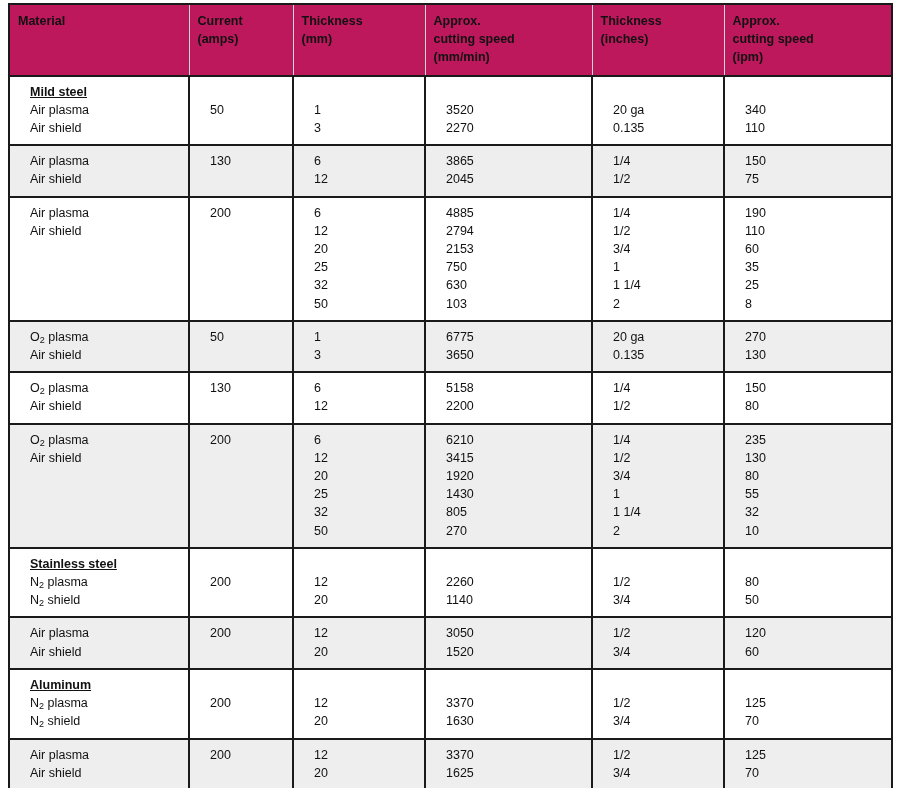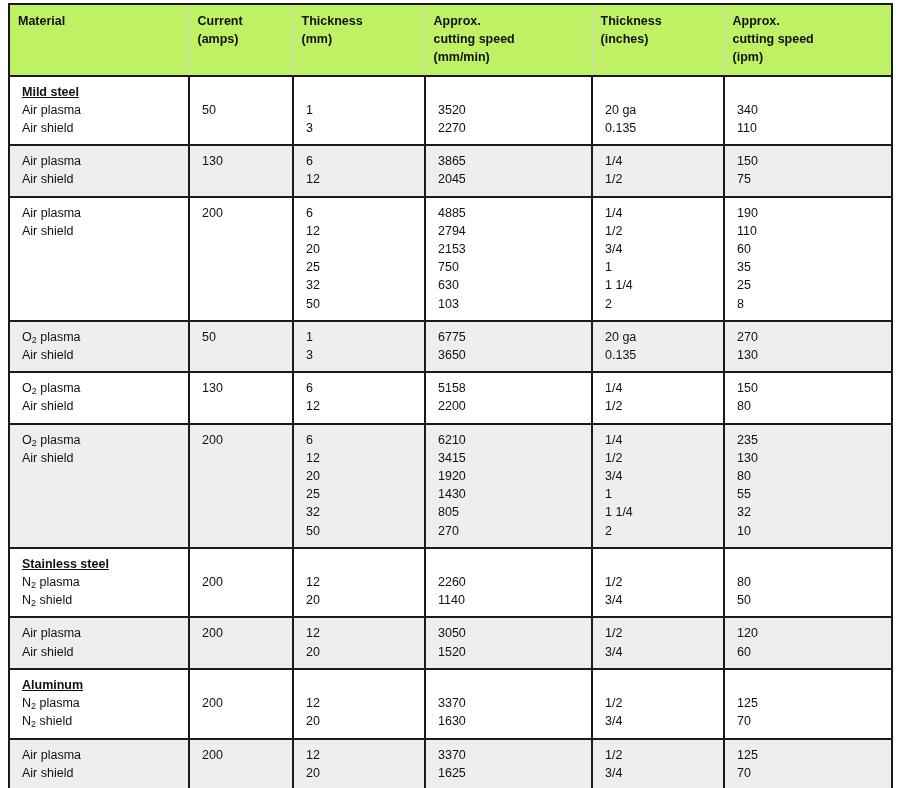--- a/index.html
+++ b/index.html
@@ -8,28 +8,28 @@
     table.cut-table {
       position: absolute; left: 8px; top: 3px;
       border-collapse: collapse; table-layout: fixed;
       width: 883px;
       font-size: 12.5px; line-height: 18.2px;
       border: 2px solid #1a1a1a;
     }
     col.c1 { width: 180px; } col.c2 { width: 104px; } col.c3 { width: 132px; }
     col.c4 { width: 167px; } col.c5 { width: 132px; } col.c6 { width: 168px; }
     th {
-      background: #bef264; text-align: left; vertical-align: top;
+      background: #be185d; text-align: left; vertical-align: top;
       font-weight: bold; padding: 7px 8px 8px 8px; height: 52px;
       border-left: 1px solid #d6d6d6; border-right: 1px solid #d6d6d6;
       border-bottom: 2px solid #1a1a1a;
     }
     th:first-child { border-left: none; }
     td {
-      vertical-align: top; padding: 6px 8px 7px 12px;
+      vertical-align: top; padding: 6px 8px 7px 20px;
       border: 2px solid #1a1a1a;
     }
     tr.shaded td { background: #eeeeee; }
     tr.white td { background: #ffffff; }
     .line { display: block; white-space: nowrap; }
     .group-title { display: block; font-weight: bold; text-decoration: underline; }
     sub { font-size: 9px; vertical-align: -2px; line-height: 0; }
     .spacer { display: block; height: 18.2px; }
   </style>
 </head>

